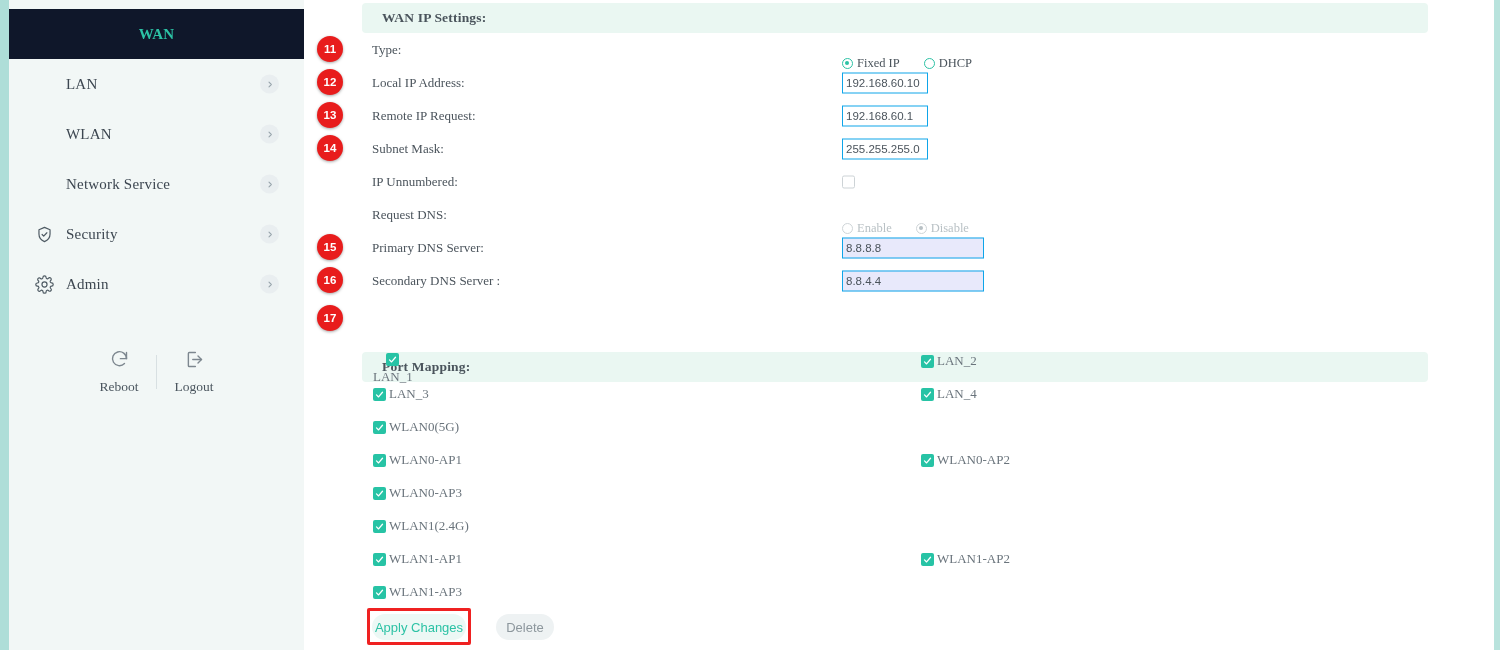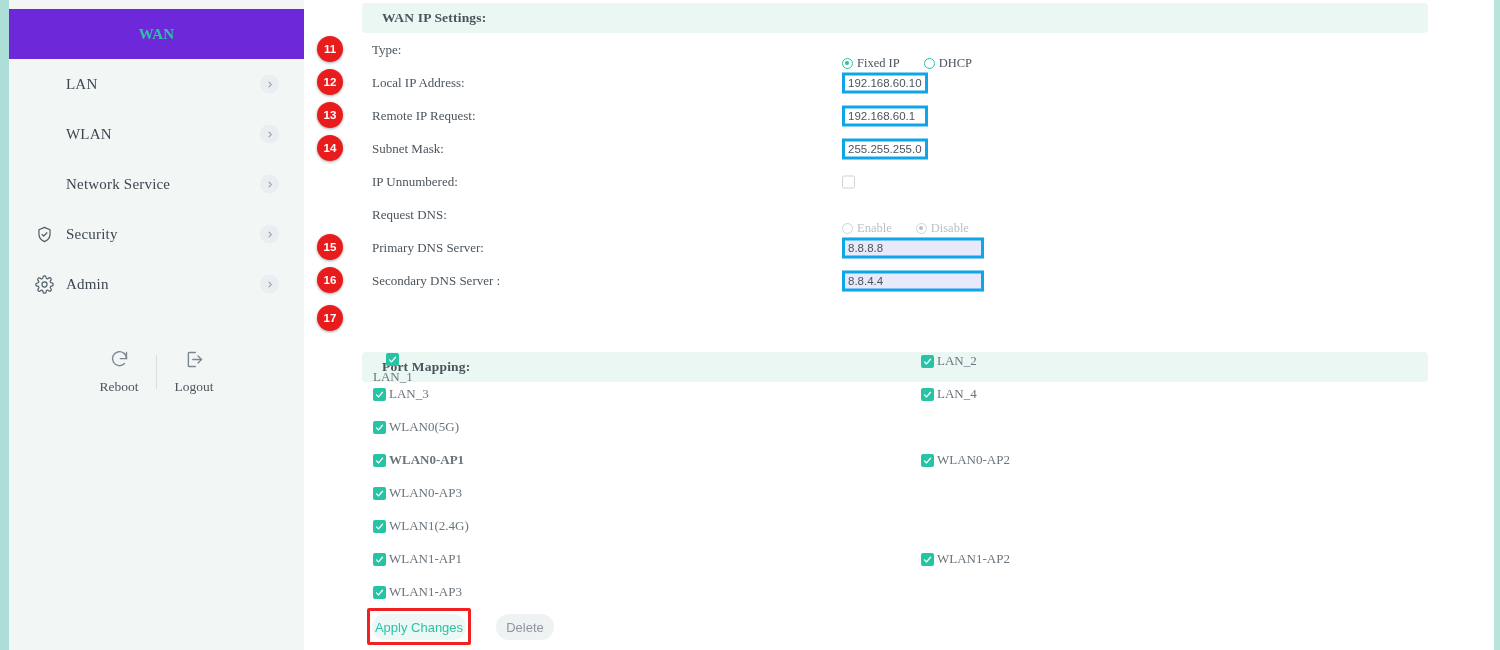--- a/index.html
+++ b/index.html
@@ -35,21 +35,21 @@
     background: #f2f7f6;
   }
   .side-item {
     position: relative;
     height: 50px;
     display: flex;
     align-items: center;
     cursor: pointer;
   }
   .side-item.active {
-    background: #6d28d9;
+    background: #0f172a;
   }
   .side-item .label {
     font-size: 15px;
     color: #3c4650;
     letter-spacing: .2px;
     white-space: nowrap;
   }
   .side-item.active .label {
     color: #2cc2a5;
     font-weight: bold;
@@ -187,21 +187,21 @@
     align-items: center;
     justify-content: center;
     box-shadow: 0 1px 3px rgba(0,0,0,.35);
     z-index: 5;
   }
 
   
   .txtinput {
     width: 86px;
     height: 21px;
-    border: 3px solid #0ea5e9;
+    border: 1px solid #0ea5e9;
     background: #ffffff;
     font-family: "Liberation Sans", sans-serif;
     font-size: 11.5px;
     color: #4b545c;
     padding: 0 3px;
     outline: none;
     border-radius: 0;
   }
   .txtinput.wide {
     width: 142px;
@@ -501,21 +501,21 @@
           <span class="pm-label">LAN_4</span>
         </div>
         <div class="pm-item" style="top: 419px; left: 69px;">
           <span class="cbox-on">
             <svg width="9" height="9" viewBox="0 0 24 24" fill="none" stroke="#ffffff" stroke-width="3.4" stroke-linecap="round" stroke-linejoin="round">
               <polyline points="4,13 9.5,18.5 20,6"></polyline>
             </svg>
           </span>
           <span class="pm-label">WLAN0(5G)</span>
         </div>
-        <div class="pm-item" style="top: 452px; left: 69px; font-weight: bold;">
+        <div class="pm-item" style="top: 452px; left: 69px;">
           <span class="cbox-on">
             <svg width="9" height="9" viewBox="0 0 24 24" fill="none" stroke="#ffffff" stroke-width="3.4" stroke-linecap="round" stroke-linejoin="round">
               <polyline points="4,13 9.5,18.5 20,6"></polyline>
             </svg>
           </span>
           <span class="pm-label">WLAN0-AP1</span>
         </div>
         <div class="pm-item" style="top: 452px; left: 617px;">
           <span class="cbox-on">
             <svg width="9" height="9" viewBox="0 0 24 24" fill="none" stroke="#ffffff" stroke-width="3.4" stroke-linecap="round" stroke-linejoin="round">

